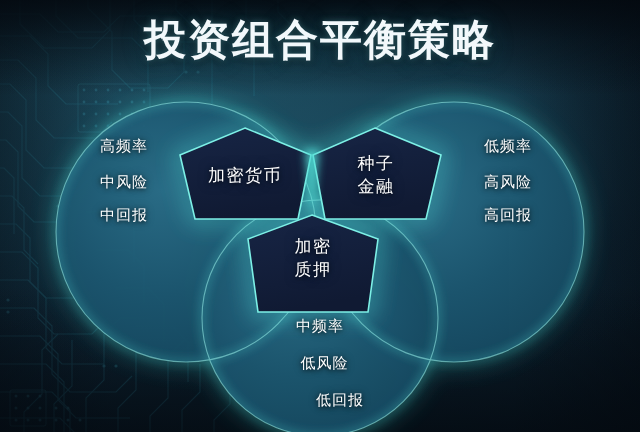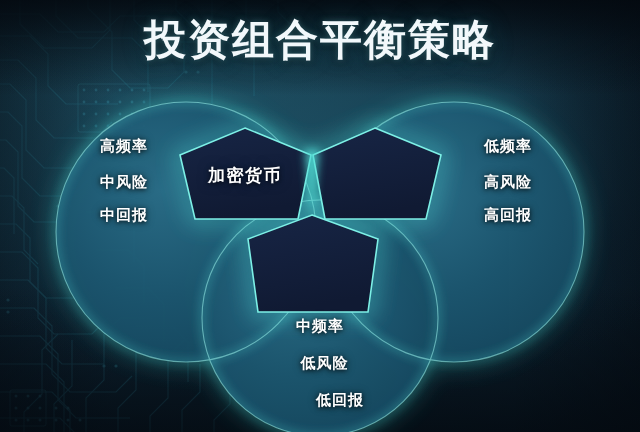--- a/index.html
+++ b/index.html
@@ -63,21 +63,21 @@
     position: absolute;
     left: 0; top: 0;
     width: 640px; height: 432px;
     z-index: 20;
   }
   
   .lbl {
     position: absolute;
     z-index: 35;
     color: #ffffff;
-    font-weight: 700;
+    font-weight: 400;
     text-align: center;
     white-space: nowrap;
     transform: translate(-50%, -50%);
     text-shadow: 0 1px 4px rgba(0,0,0,0.80), 0 0 10px rgba(0,0,0,0.45);
     letter-spacing: 1px;
   }
   .attr-txt { font-size: 15px; }
   .pent-txt {
     font-size: 17px;
     line-height: 1.35;
@@ -271,14 +271,22 @@
   <div class="lbl attr-txt" style="left:508px; top:182px;">高风险</div>
   <div class="lbl attr-txt" style="left:508px; top:215px;">高回报</div>
 
   <div class="lbl attr-txt" style="left:320px; top:326px;">中频率</div>
   <div class="lbl attr-txt" style="left:320px; top:363px;padding-left:9px;">低风险</div>
   <div class="lbl attr-txt" style="left:320px; top:400px;margin-left:20px;">低回报</div>
 
   <div class="lbl pent-txt" style="left:245px; top:176px;">
     <div>加密货币</div>
   </div>
+  <div class="lbl pent-txt" style="left:376px; top:176px;">
+    <div>种子</div>
+    <div>金融</div>
+  </div>
+  <div class="lbl pent-txt" style="left:313px; top:259px;">
+    <div>加密</div>
+    <div>质押</div>
+  </div>
 
 </div>
 
 </body></html>

